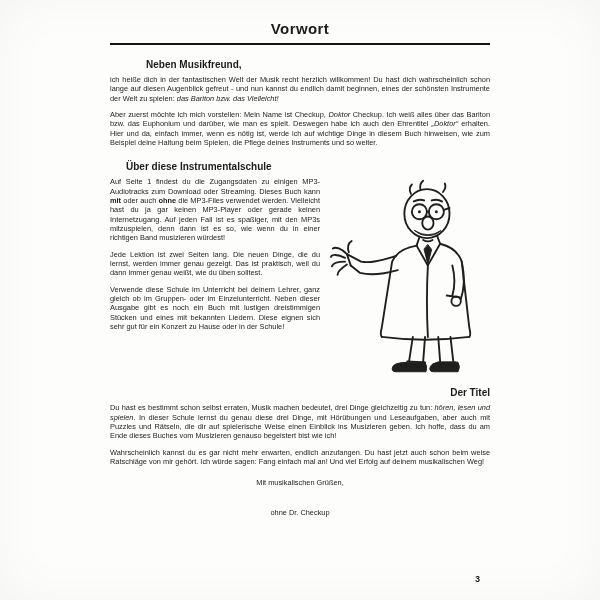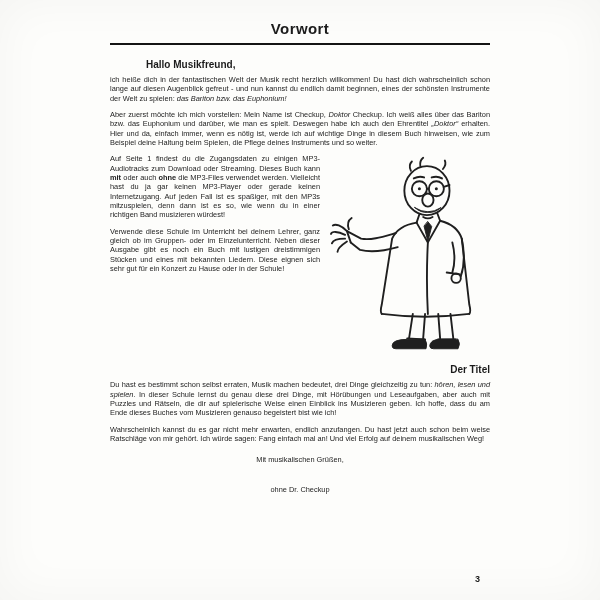--- a/index.html
+++ b/index.html
@@ -28,26 +28,27 @@
 </style>
 </head>
 <body>
 
 <div class="page">
 
   <h1 class="doc-title">Vorwort</h1>
   <div class="rule"></div>
 
   <section>
-    <h2 class="h-greet">Hallo Musikfreund,</h2>
-    <p><span>ich heiße dich in der fantastischen Welt der Musik recht herzlich willkommen! Du hast dich wahrscheinlich schon lange auf diesen Augenblick gefreut - und nun kannst du endlich damit beginnen, eines der schönsten Instrumente der Welt zu spielen: </span><em>das Bariton bzw. das Euphonium!</em></p>
+    <h2 class="h-greet">Neben Musikfreund,</h2>
+    <p><span>ich heiße dich in der fantastischen Welt der Musik recht herzlich willkommen! Du hast dich wahrscheinlich schon lange auf diesen Augenblick gefreut - und nun kannst du endlich damit beginnen, eines der schönsten Instrumente der Welt zu spielen: </span><em>das Bariton bzw. das Vielleicht!</em></p>
     <p><span>Aber zuerst möchte ich mich vorstellen: Mein Name ist Checkup, </span><em>Doktor</em><span> Checkup. Ich weiß alles über das Bariton bzw. das Euphonium und darüber, wie man es spielt. Deswegen habe ich auch den Ehrentitel </span><em>„Doktor“</em><span> erhalten. Hier und da, einfach immer, wenn es nötig ist, werde ich auf wichtige Dinge in diesem Buch hinweisen, wie zum Beispiel deine Haltung beim Spielen, die Pflege deines Instruments und so weiter.</span></p>
   </section>
 
   <section>
+    <h2 class="h-about">Über diese Instrumentalschule</h2>
 
     <div class="illu">
       <svg viewBox="0 0 170 215" xmlns="http://www.w3.org/2000/svg">
         <g stroke="#1f1f1f" stroke-width="2" fill="none" stroke-linecap="round" stroke-linejoin="round">
 
           <ellipse cx="103" cy="37" rx="24" ry="26"></ellipse>
           <path d="M 86 16 q -3 -6 1 -10"></path>
           <path d="M 96 11 q -1 -6 3 -9"></path>
           <path d="M 120 14 q 4 -5 2 -9"></path>
           <path d="M 89 24 q 6 -3 11 -1"></path>
@@ -95,20 +96,21 @@
           <path d="M 82 194 L 101 195"></path>
           <path d="M 115 195 L 133 195"></path>
 
           <path d="M 82 195 q -16 0 -16 7 q 0 3 4 3 l 32 0 q 2 -5 -1 -10 z" fill="#1f1f1f" stroke-width="1"></path>
           <path d="M 114 195 q -8 2 -8 7 q 0 3 4 3 l 26 0 q 3 -5 0 -10 z" fill="#1f1f1f" stroke-width="1"></path>
         </g>
       </svg>
     </div>
 
     <p><span>Auf Seite 1 findest du die Zugangsdaten zu einigen MP3-Audiotracks zum Download oder Streaming. Dieses Buch kann </span><b>mit</b><span> oder auch </span><b>ohne</b><span> die MP3-Files verwendet werden. Vielleicht hast du ja gar keinen MP3-Player oder gerade keinen Internetzugang. Auf jeden Fall ist es spaßiger, mit den MP3s mitzuspielen, denn dann ist es so, wie wenn du in einer richtigen Band musizieren würdest!</span></p>
+    <p>Jede Lektion ist zwei Seiten lang. Die neuen Dinge, die du lernst, werden immer genau gezeigt. Das ist praktisch, weil du dann immer genau weißt, wie du üben solltest.</p>
     <p>Verwende diese Schule im Unterricht bei deinem Lehrer, ganz gleich ob im Gruppen- oder im Einzelunterricht. Neben dieser Ausgabe gibt es noch ein Buch mit lustigen dreistimmigen Stücken und eines mit bekannten Liedern. Diese eignen sich sehr gut für ein Konzert zu Hause oder in der Schule!</p>
   </section>
 
   <section class="section-title">
     <h2 class="h-title">Der Titel</h2>
     <p><span>Du hast es bestimmt schon selbst erraten, Musik machen bedeutet, drei Dinge gleichzeitig zu tun: </span><em>hören, lesen und spielen</em><span>. In dieser Schule lernst du genau diese drei Dinge, mit Hörübungen und Leseaufgaben, aber auch mit Puzzles und Rätseln, die dir auf spielerische Weise einen Einblick ins Musizieren geben. Ich hoffe, dass du am Ende dieses Buches vom Musizieren genauso begeistert bist wie ich!</span></p>
     <p>Wahrscheinlich kannst du es gar nicht mehr erwarten, endlich anzufangen. Du hast jetzt auch schon beim weise Ratschläge von mir gehört. Ich würde sagen: Fang einfach mal an! Und viel Erfolg auf deinem musikalischen Weg!</p>
   </section>
 
   <div class="closing">

